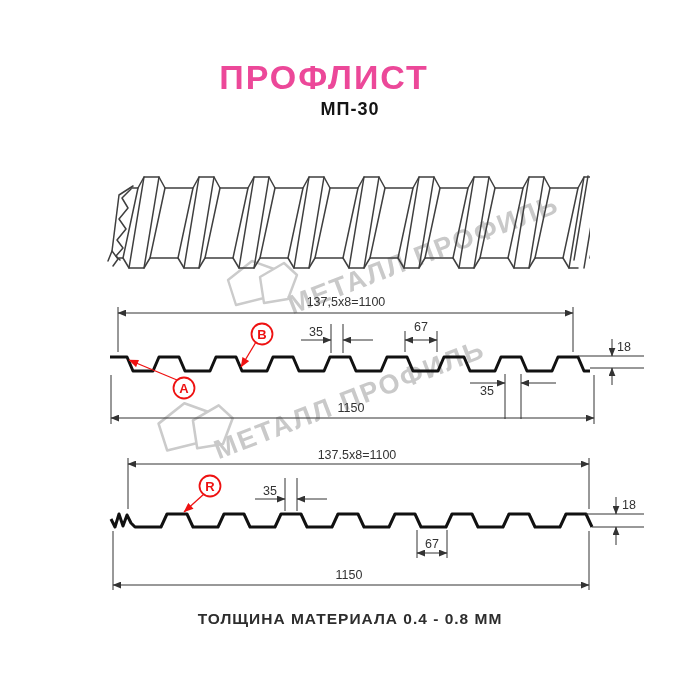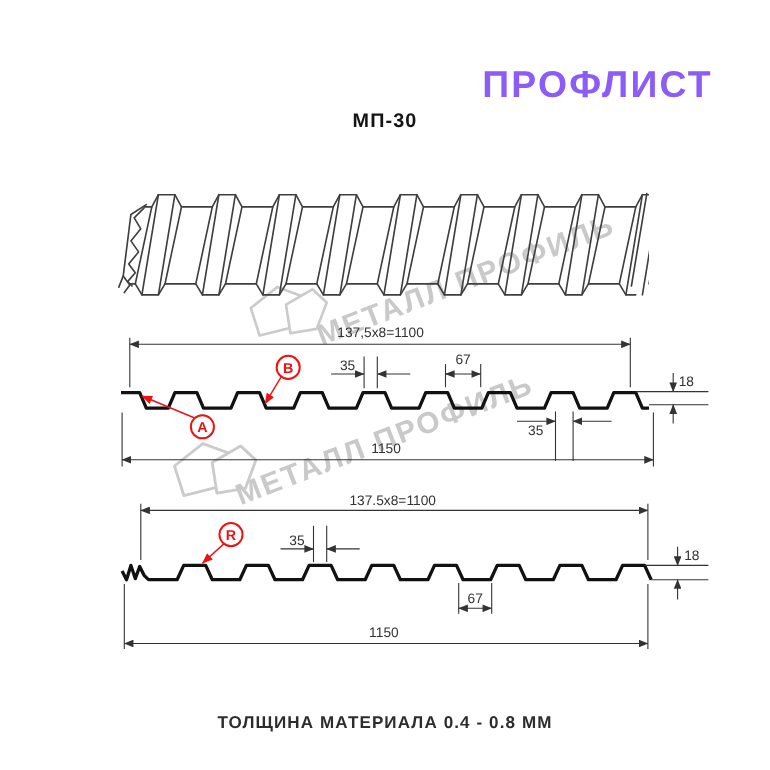--- a/index.html
+++ b/index.html
@@ -1,22 +1,22 @@
 <!DOCTYPE html>
 <html><head>
 <meta charset="utf-8">
 <style>
   html,body{margin:0;padding:0;background:#fff;}
   #page{position:relative;width:700px;height:700px;background:#ffffff;overflow:hidden;
         font-family:"Liberation Sans","DejaVu Sans",sans-serif;}
-  .title{position:absolute;left:0;top:58px;width:648px;text-align:right;
-         font-size:34px;font-weight:700;letter-spacing:2px;color:#8b5cf6;}
+  .title{position:absolute;left:0;top:58px;width:648px;text-align:center;
+         font-size:34px;font-weight:700;letter-spacing:2px;color:#ec4899;}
   .subtitle{position:absolute;left:0;top:99px;width:700px;text-align:center;
             font-size:18px;font-weight:700;letter-spacing:1px;color:#141414;}
-  .caption{position:absolute;left:0;top:649px;width:700px;text-align:center;
+  .caption{position:absolute;left:0;top:610px;width:700px;text-align:center;
            font-size:15.5px;font-weight:700;letter-spacing:1px;color:#2d2d2d;}
   .wm-text{position:absolute;color:#c9c9c9;font-weight:700;font-size:27px;
            letter-spacing:2px;white-space:nowrap;transform-origin:0 0;
            transform:rotate(-21deg);user-select:none;}
   .wm-logo{position:absolute;}
   svg.draw{position:absolute;left:0;top:0;pointer-events:none;}
   .dim-text{font-size:12.5px;fill:#333;font-family:"Liberation Sans","DejaVu Sans",sans-serif;}
   .red-label{font-size:13px;font-weight:700;fill:#ee1111;
              font-family:"Liberation Sans","DejaVu Sans",sans-serif;}
 </style>

